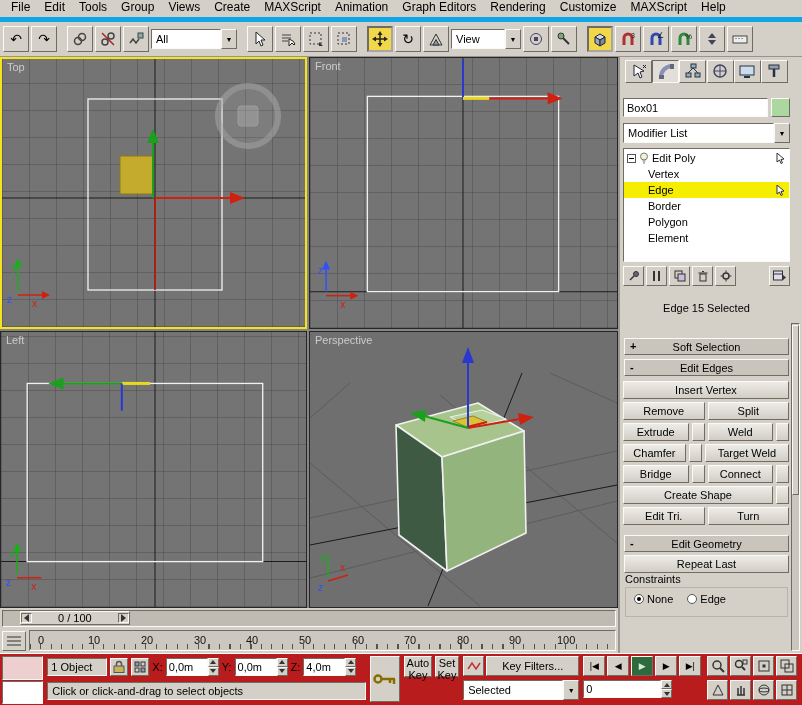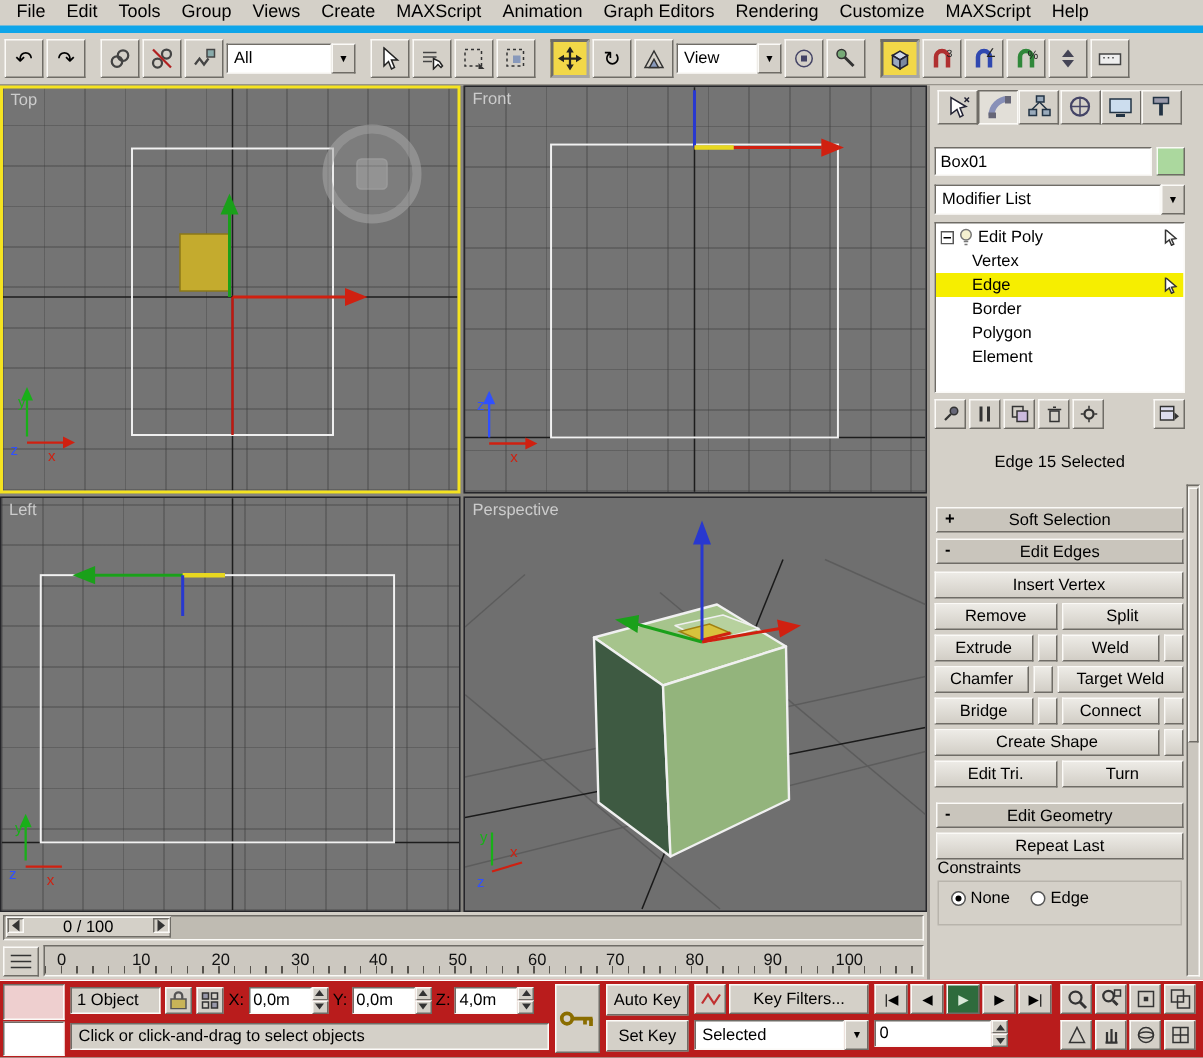--- a/index.html
+++ b/index.html
@@ -31,21 +31,21 @@
     background-image:repeating-linear-gradient(90deg,rgba(60,60,60,.35) 0 1px,transparent 1px 27px),
                      repeating-linear-gradient(0deg,rgba(60,60,60,.35) 0 1px,transparent 1px 27px)}
   .viewport.persp{background-image:none;background-color:#6f6f6f}
   .viewport.active{border:2px solid #f5e320}
   .vp-label{position:absolute;top:2px;left:5px;color:#cccccc;z-index:2}
   .vpsvg{position:absolute;inset:0;width:100%;height:100%}
 
   
   .timeslider{height:20px;display:flex;align-items:center;padding:1px 2px}
   .ts-track{flex:1;height:17px;background:#bfbbb2;display:flex;align-items:center;padding:0 1px}
-  .ts-handle{height:14px;display:flex;align-items:flex-start;background:#d4d0c8;margin-left:0}
+  .ts-handle{height:14px;display:flex;align-items:center;background:#d4d0c8;margin-left:16px}
   .ts-nub{width:11px;display:flex;align-items:center;justify-content:center;background:#d4d0c8}
   .ts-label{padding:0 26px;display:flex;align-items:center}
   .tl{width:0;height:0;border:4px solid transparent;border-right:5px solid #333;border-left:none}
   .tr{width:0;height:0;border:4px solid transparent;border-left:5px solid #333;border-right:none}
   .trackbar{height:25px;display:flex;align-items:center;gap:3px;padding:0 2px}
   .tb-btn{width:24px;height:20px;display:flex;align-items:center;justify-content:center}
   .ruler{flex:1;height:21px;background:#ccc8c0;position:relative;overflow:hidden}
   .tick{position:absolute;top:3px;font-size:11px;color:#111}
   .tickmarks{position:absolute;left:0;right:0;bottom:1px;height:5px;background:repeating-linear-gradient(90deg,#55524c 0 1px,transparent 1px 10.5px)}
 
@@ -93,21 +93,21 @@
   .objcount{width:60px;height:18px;display:flex;align-items:center;padding-left:3px;background:#d4d0c8}
   .minibtn{width:18px;height:18px;display:flex;align-items:center;justify-content:center}
   .nfield{display:flex;height:18px}
   .nfval{background:#fff;width:42px;display:flex;align-items:center;padding:0 2px}
   .spin{width:11px;display:flex;flex-direction:column}
   .spb{flex:1;display:flex;align-items:center;justify-content:center;background:#d4d0c8}
   .su{width:0;height:0;border:3px solid transparent;border-bottom:4px solid #333;border-top:none}
   .sd{width:0;height:0;border:3px solid transparent;border-top:4px solid #333;border-bottom:none}
   .prompt{flex:1;height:18px;display:flex;align-items:center;padding-left:4px;background:#d4d0c8}
   .keybig{width:30px;height:46px;display:flex;align-items:center;justify-content:center}
-  .keycol{width:56px;display:flex;flex-direction:column;gap:3px}
+  .keycol{width:56px;display:flex;flex-direction:row;gap:3px}
   .keycol .bt{height:21px}
   .fcol{width:118px;display:flex;flex-direction:column;gap:3px}
   .frow{display:flex;gap:2px;height:21px}
   .pcol{width:122px;display:flex;flex-direction:column;gap:3px}
   .pbtn{width:22px;height:20px;display:flex;align-items:center;justify-content:center;font-size:9px;background:#d4d0c8}
   .play{background:#2e6b3c;color:#d8e8d8}
   .navcol{width:94px;display:flex;flex-direction:column;gap:3px}
   .nbtn{width:21px;height:20px;display:flex;align-items:center;justify-content:center;background:#d4d0c8}
 </style>
 </head>

